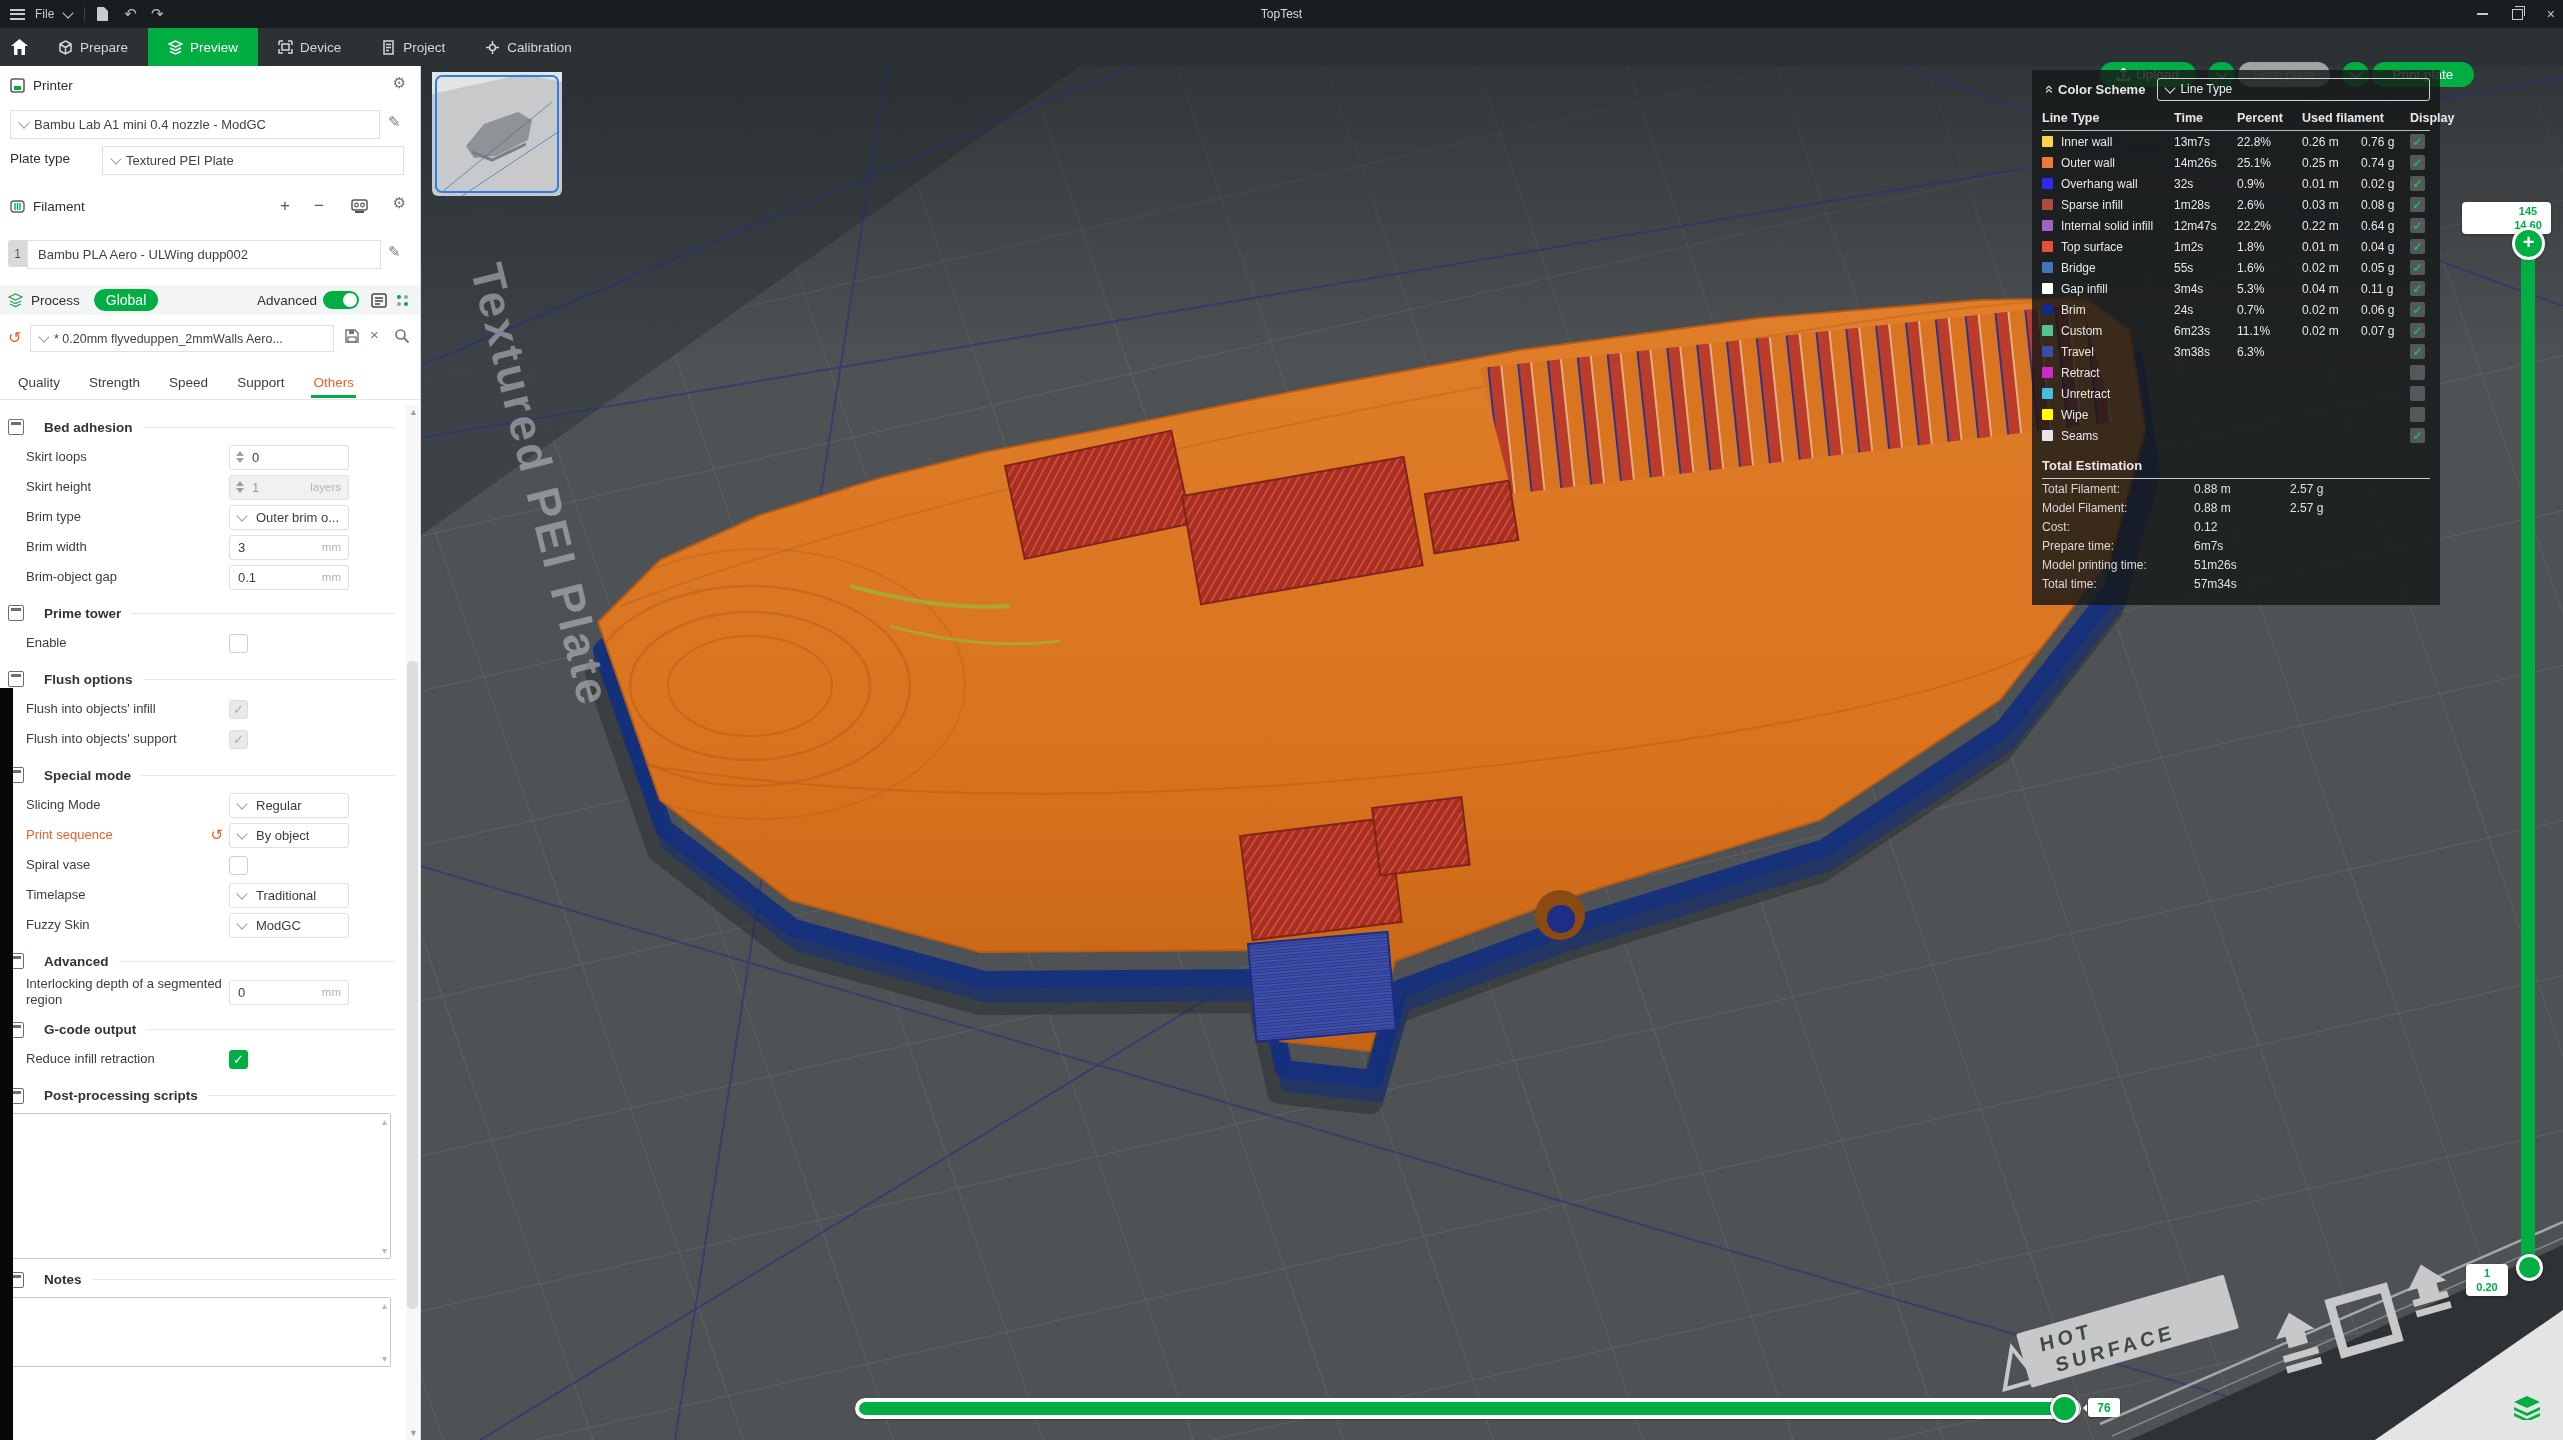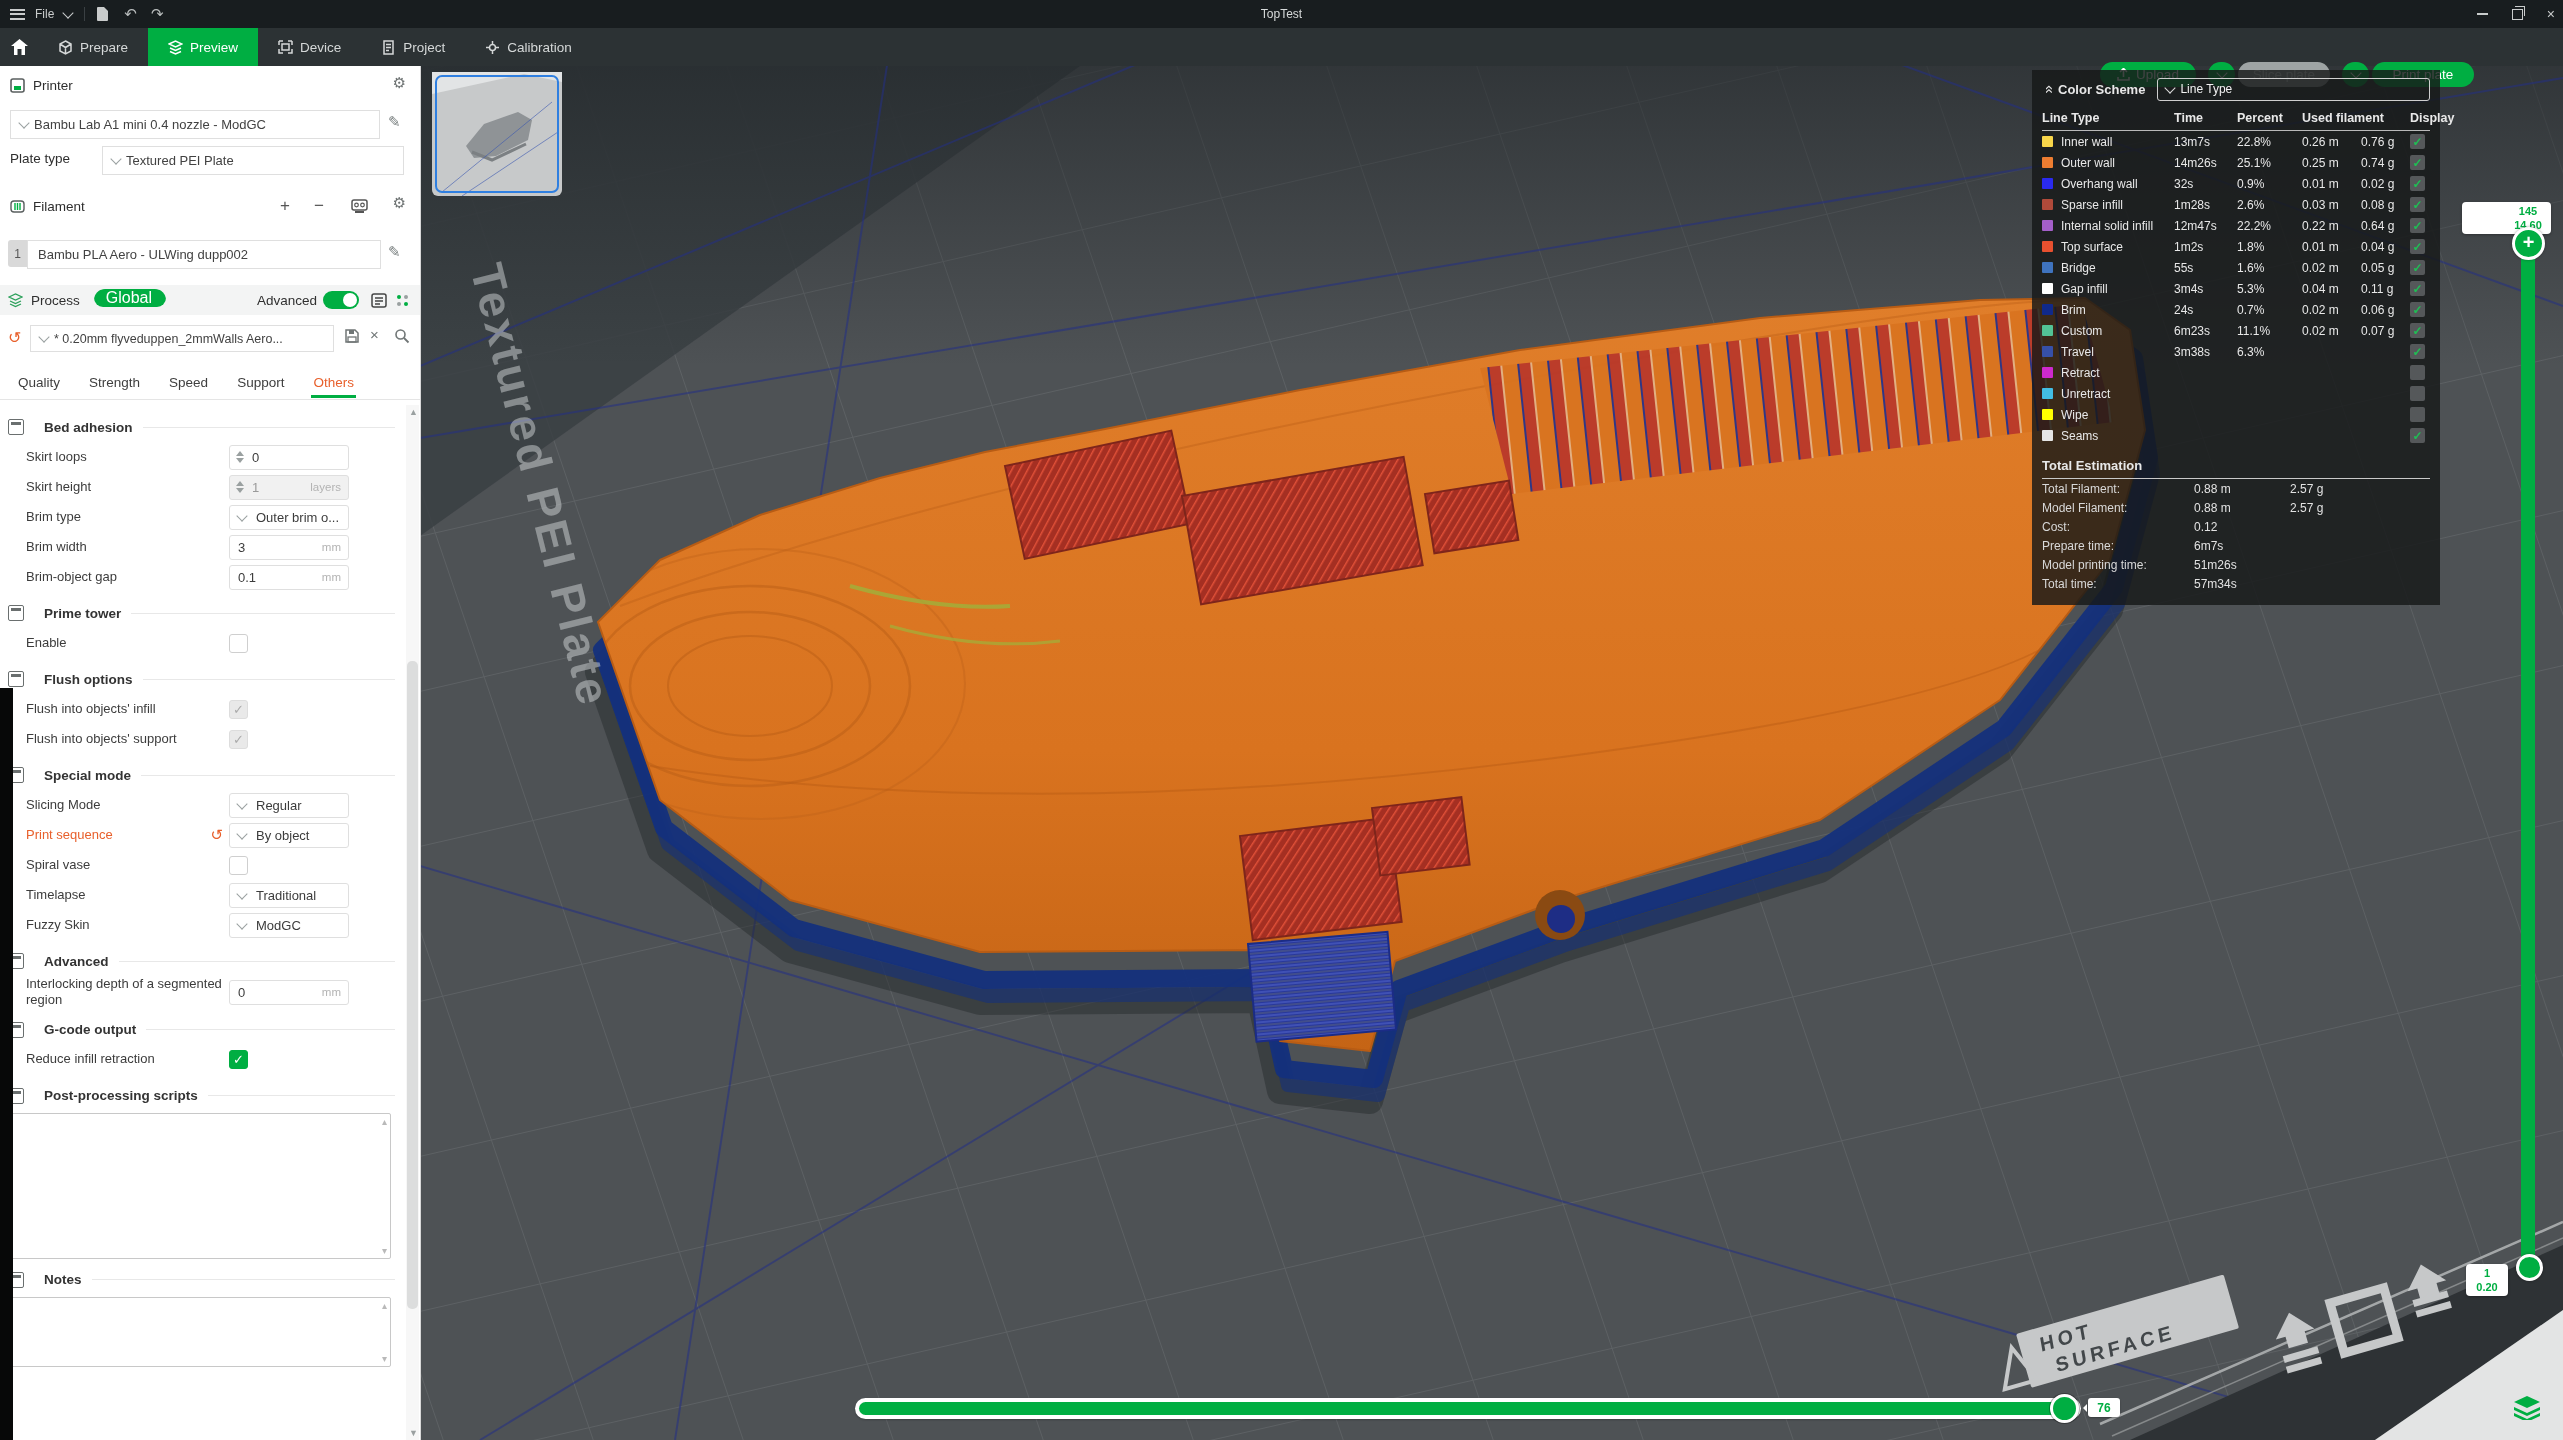--- a/index.html
+++ b/index.html
@@ -47,21 +47,21 @@
   .gear{position:absolute;font-size:15px;color:#6E7373;top:2px;}
   .selbox{position:absolute;height:27px;border:1px solid #DFDFDF;border-radius:0;display:flex;align-items:center;
           background:#fff;color:#424242;}
   .selbox .chev{color:#9AA0A0;margin:0 6px 0 9px;margin-top:-3px;flex:0 0 auto;}
   .selbox .val{white-space:nowrap;overflow:hidden;}
   .editico{position:absolute;width:22px;height:22px;color:#7A8080;font-size:15px;}
   #filament-slot{position:absolute;left:8px;top:174px;width:19px;height:27px;background:#D9D9D9;color:#555;
                  display:flex;align-items:center;justify-content:center;font-size:12px;border-radius:3px 0 0 3px;}
   #process-bar{position:absolute;left:0;top:219px;width:420px;height:30px;background:#F3F4F4;display:flex;align-items:center;}
   #process-bar .ttl{font-size:13.5px;color:#303030;margin-left:8px;}
-  #scope{display:flex;margin-left:14px;border-radius:11px;overflow:hidden;height:22px;font-size:16px;flex-direction:column;}
+  #scope{display:flex;margin-left:14px;border-radius:11px;overflow:hidden;height:22px;font-size:14px;}
   #scope .g{background:#00AE42;color:#fff;display:flex;align-items:center;padding:0 12px;border-radius:11px;}
   #scope .o{background:#0c4a6e;color:#9A9FA0;display:flex;align-items:center;padding:0 12px 0 16px;margin-left:-10px;z-index:-1;margin-top:42px;}
   #scope{position:relative;z-index:0;}
   #adv-lbl{margin-left:auto;font-size:13.5px;color:#303030;}
   .tgl{width:36px;height:18px;border-radius:9px;background:#00AE42;position:relative;margin-left:6px;}
   .tgl i{position:absolute;right:2px;top:2px;width:14px;height:14px;border-radius:50%;background:#fff;}
   .pb-ico{margin-left:12px;color:#444;}
   #preset-row{position:absolute;left:0;top:259px;width:420px;height:27px;}
   #reset-preset{position:absolute;left:8px;top:3px;color:#E8602C;font-size:16px;}
   .miniico{position:absolute;top:3px;color:#707676;}

